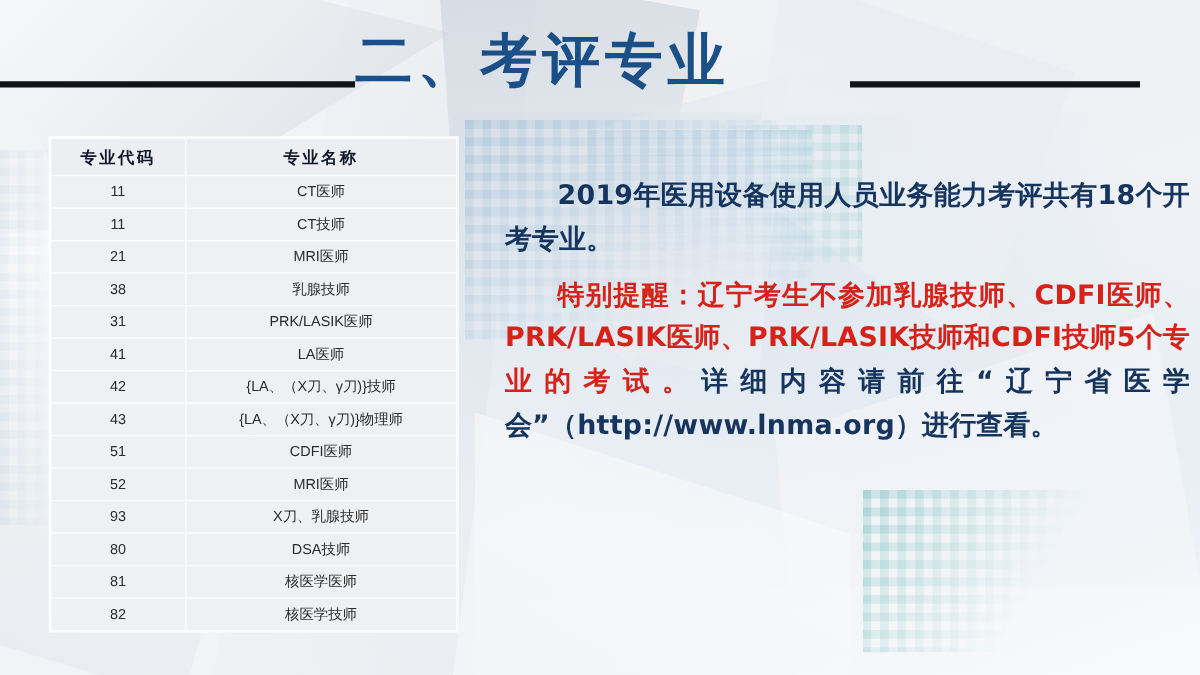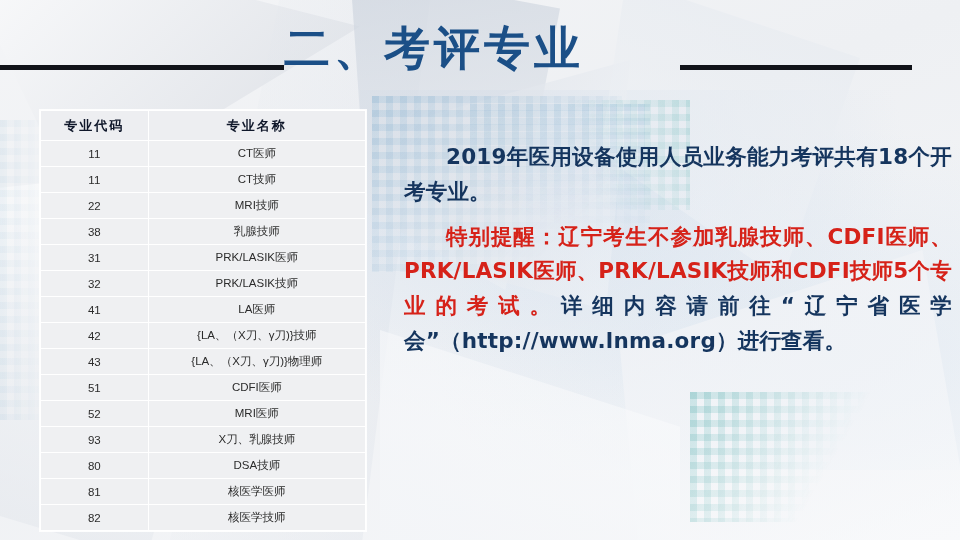--- a/index.html
+++ b/index.html
@@ -259,34 +259,30 @@
     <tbody id="table-body">
         <tr>
           <td>11</td>
           <td>CT医师</td>
         </tr>
         <tr>
           <td>11</td>
           <td>CT技师</td>
         </tr>
         <tr>
-          <td>22</td>
-          <td>MRI技师</td>
+          <td>21</td>
+          <td>MRI医师</td>
         </tr>
         <tr>
           <td>38</td>
           <td>乳腺技师</td>
         </tr>
         <tr>
           <td>31</td>
           <td>PRK/LASIK医师</td>
-        </tr>
-        <tr>
-          <td>32</td>
-          <td>PRK/LASIK技师</td>
         </tr>
         <tr>
           <td>41</td>
           <td>LA医师</td>
         </tr>
         <tr>
           <td>42</td>
           <td>{LA、（X刀、γ刀)}技师</td>
         </tr>
         <tr>

